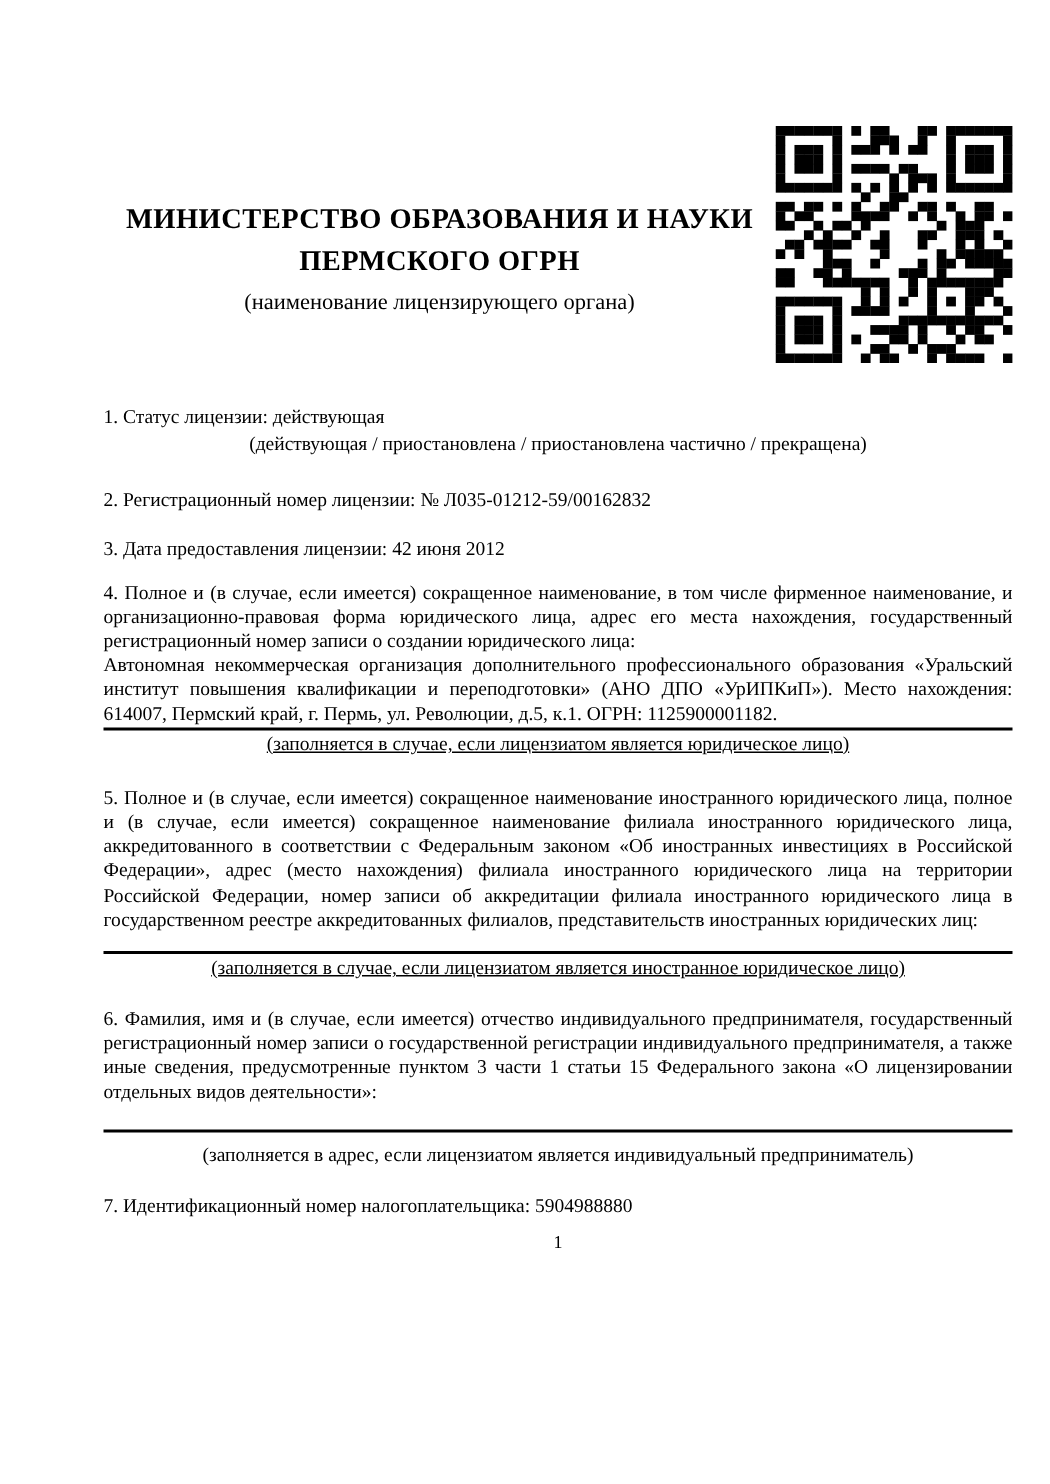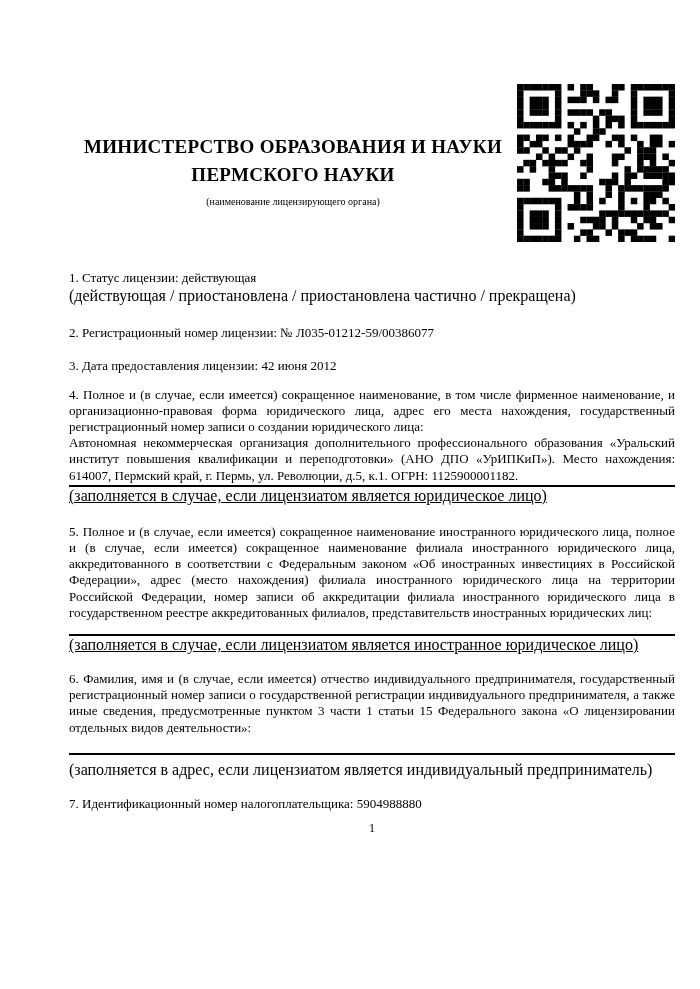--- a/index.html
+++ b/index.html
@@ -11,32 +11,32 @@
     overflow: hidden;
   }
   .page { width: 700px; height: 750px; padding: 0 37px 0 57px; position: relative; margin-left: 12px; }
 
   
   .header { display: flex; padding-top: 84px; }
   .ministry { flex: 1; text-align: center; padding-top: 49px; }
   .ministry-name {
     font-weight: bold; font-size: 19px; line-height: 28px; letter-spacing: 0.3px;
   }
-  .ministry-caption { font-size: 10px; line-height: 12px; margin-top: 7px; }
+  .ministry-caption { font-size: 15px; line-height: 12px; margin-top: 7px; }
   .qr-box { width: 158px; height: 158px; flex: 0 0 158px; }
   .qr-box svg { display: block; }
 
   
   .doc-title { margin-top: 62px; text-align: center; font-size: 13px; line-height: 19px; }
 
   
   .body-text { font-size: 13px; line-height: 16.2px; }
   .item1 { margin-top: 28px; }
   .field-caption {
-    font-size: 16px; line-height: 13px; margin-top: 3px;
+    text-align: center; font-size: 13px; line-height: 13px; margin-top: 3px;
   }
   .item2 { margin-top: 23px; }
   .item3 { margin-top: 17px; }
   .item4 { margin-top: 12px; }
   .item5 { margin-top: 22px; }
   .item6 { margin-top: 20px; }
   .item7 { margin-top: 20px; }
   .just { text-align: justify; hyphens: none; }
   .rule { border-top: 2px solid #000; height: 0; margin-top: 1px; }
   .rule-gap { margin-top: 13px; }
@@ -48,21 +48,21 @@
 </style>
 </head>
 <body>
 
 <div class="page">
 
   <div class="header">
     <div class="ministry">
       <div class="ministry-name">
         <div>МИНИСТЕРСТВО ОБРАЗОВАНИЯ И НАУКИ</div>
-        <div>ПЕРМСКОГО НАУКИ</div>
+        <div>ПЕРМСКОГО ОГРН</div>
       </div>
       <div class="ministry-caption">(наименование лицензирующего органа)</div>
     </div>
     <div class="qr-box">
         <svg width="158" height="158" viewBox="0 0 158 158" fill="#000000">
           <rect x="0.00" y="0.00" width="6.52" height="6.52"></rect>
           <rect x="6.32" y="0.00" width="6.52" height="6.52"></rect>
           <rect x="12.64" y="0.00" width="6.52" height="6.52"></rect>
           <rect x="18.96" y="0.00" width="6.52" height="6.52"></rect>
           <rect x="25.28" y="0.00" width="6.52" height="6.52"></rect>
@@ -367,21 +367,21 @@
           <rect x="132.72" y="151.68" width="6.52" height="6.52"></rect>
           <rect x="151.68" y="151.68" width="6.52" height="6.52"></rect>
         </svg>
       </div>
   </div>
 
 
   <div class="body-text item1">1. Статус лицензии: действующая</div>
   <div class="field-caption">(действующая / приостановлена / приостановлена частично / прекращена)</div>
 
-  <div class="body-text item2">2. Регистрационный номер лицензии: № Л035-01212-59/00386077</div>
+  <div class="body-text item2">2. Регистрационный номер лицензии: № Л035-01212-59/00162832</div>
 
   <div class="body-text item3">3. Дата предоставления лицензии: 42 июня 2012</div>
 
   <div class="item4">
     <div class="body-text just">4. Полное и (в случае, если имеется) сокращенное наименование, в том числе фирменное наименование, и организационно-правовая форма юридического лица, адрес его места нахождения, государственный регистрационный номер записи о создании юридического лица:</div>
     <div class="body-text just">Автономная некоммерческая организация дополнительного профессионального образования «Уральский институт повышения квалификации и переподготовки» (АНО ДПО «УрИПКиП»). Место нахождения: 614007, Пермский край, г. Пермь, ул. Революции, д.5, к.1. ОГРН: 1125900001182.</div>
     <div class="rule"></div>
     <div class="field-caption caption-after-rule">(заполняется в случае, если лицензиатом является юридическое лицо)</div>
   </div>
 

